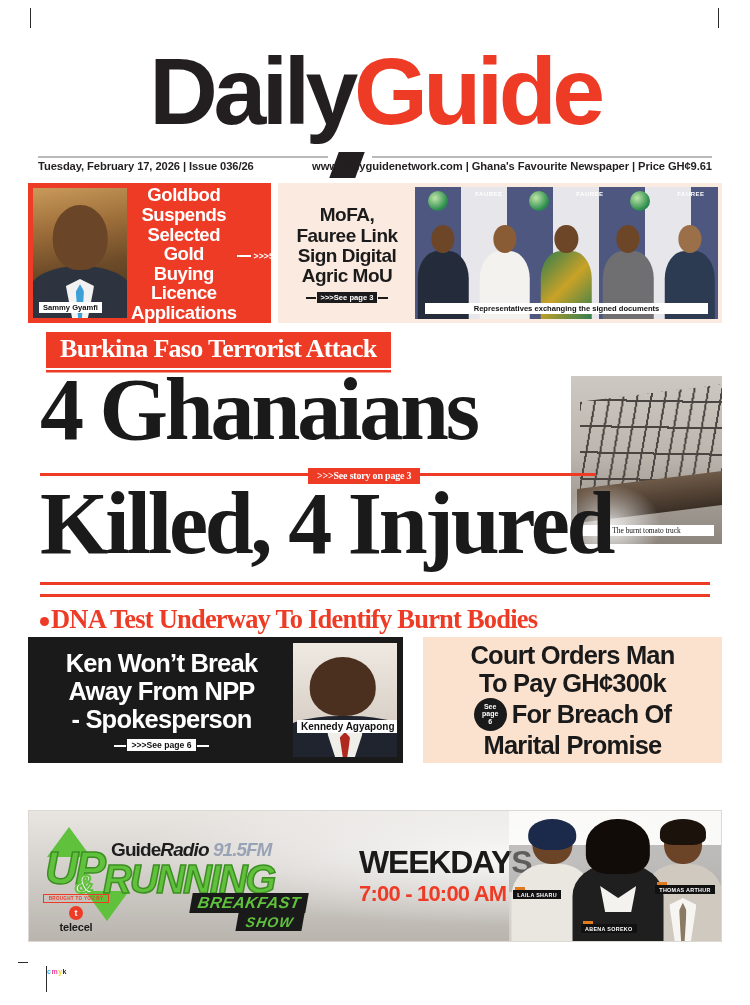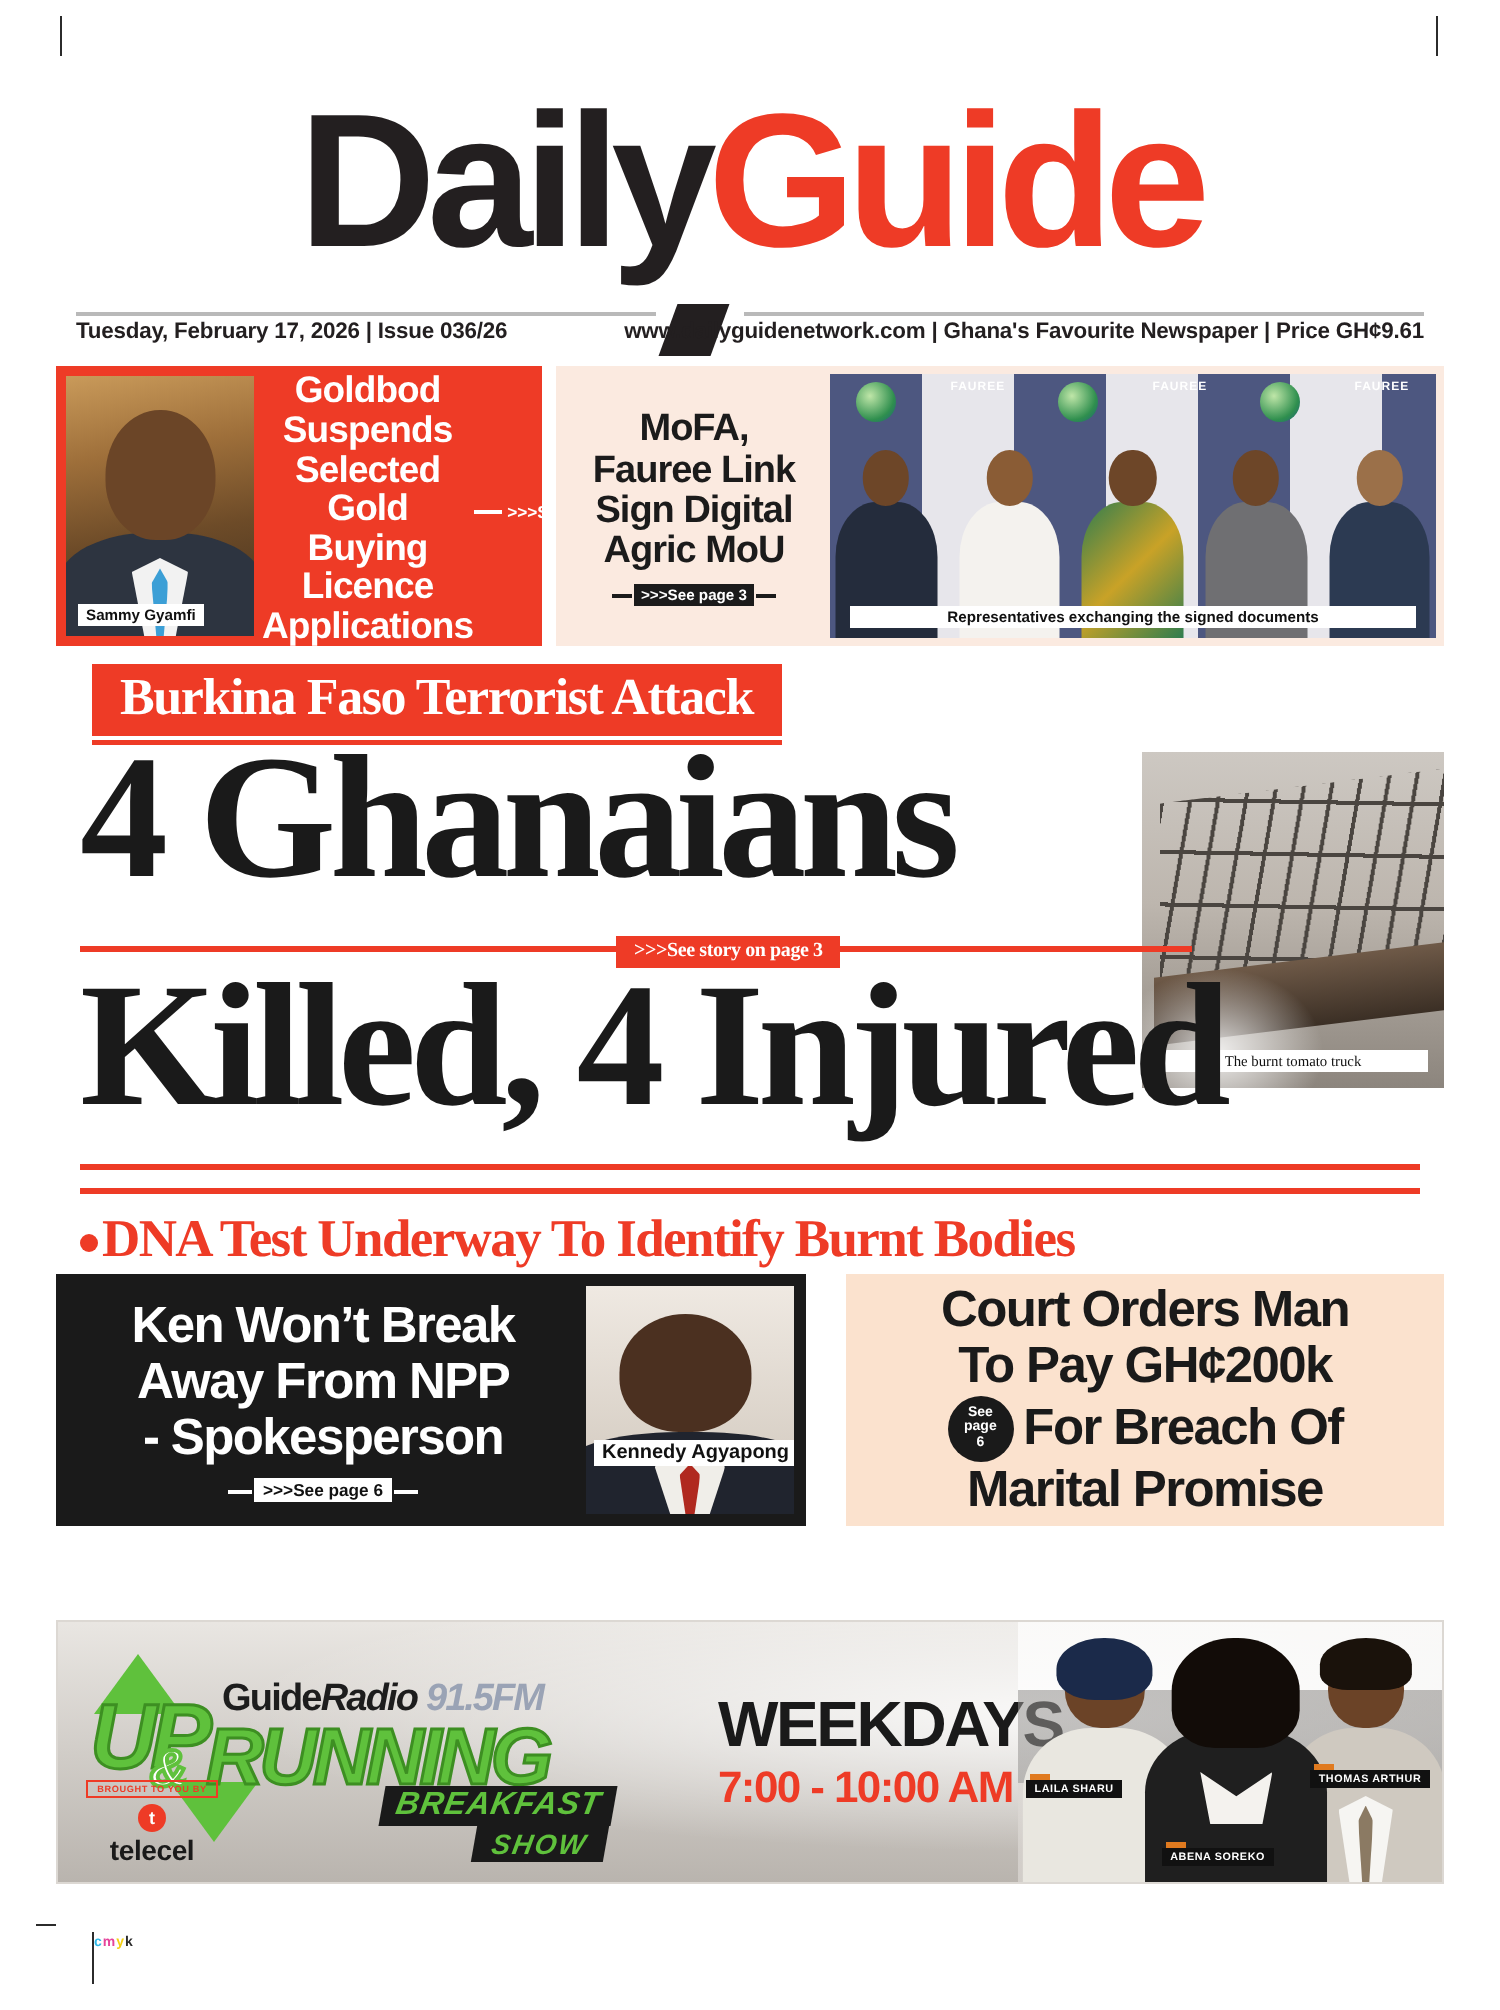--- a/index.html
+++ b/index.html
@@ -779,21 +779,21 @@
     width: 14px; height: 14px;
     border-radius: 50%;
     background: #ee3b26;
     color: #fff;
     font-size: 9px;
     font-weight: bold;
     line-height: 14px;
     margin: 3px auto 1px auto;
   }
   .telecel-name {
-    font-size: 14px;
+    font-size: 11px;
     font-weight: bold;
     color: #1a1a1a;
     letter-spacing: -0.2px;
   }
 
   .ad-mid {
     position: relative;
     width: 150px;
     flex: none;
   }
@@ -1050,21 +1050,21 @@
           <div class="ken-head-shape"></div>
           <div class="ken-shirt"></div>
           <div class="ken-tie"></div>
           <div class="ken-caption">Kennedy Agyapong</div>
         </div>
       </div>
 
       <div class="box-court">
         <div class="court-head">
           <span class="court-line">Court Orders Man</span>
-          <span class="court-line">To Pay GH¢200k</span>
+          <span class="court-line">To Pay GH¢300k</span>
           <span class="court-line court-line-3">
             <span class="see-badge">
               <span>See</span>
               <span>page</span>
               <span>6</span>
             </span>
             <span>For Breach Of</span>
           </span>
           <span class="court-line">Marital Promise</span>
         </div>

